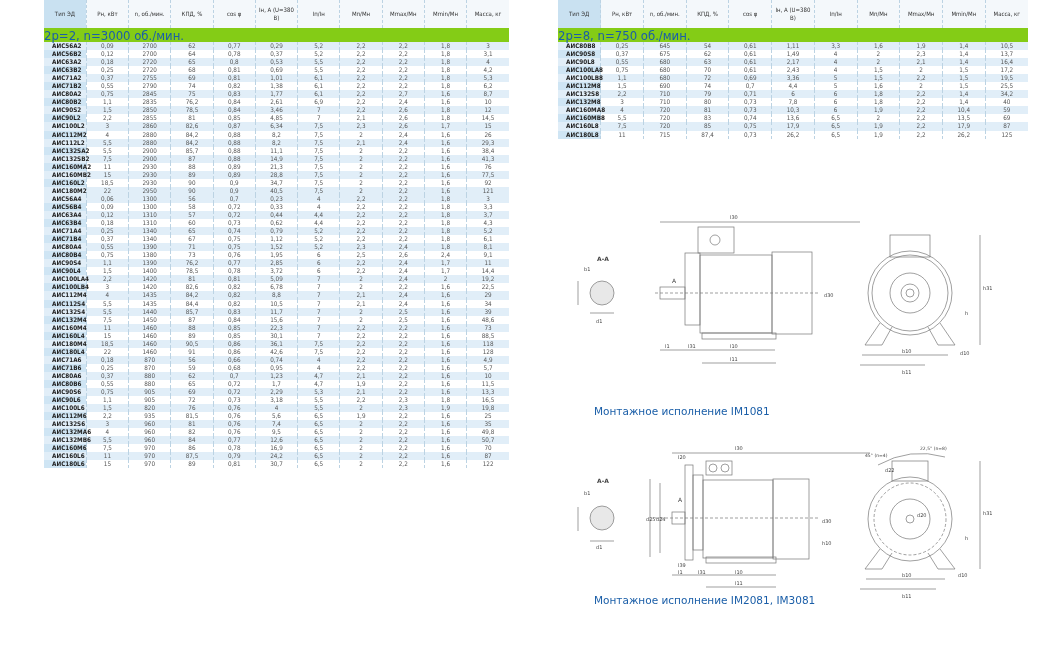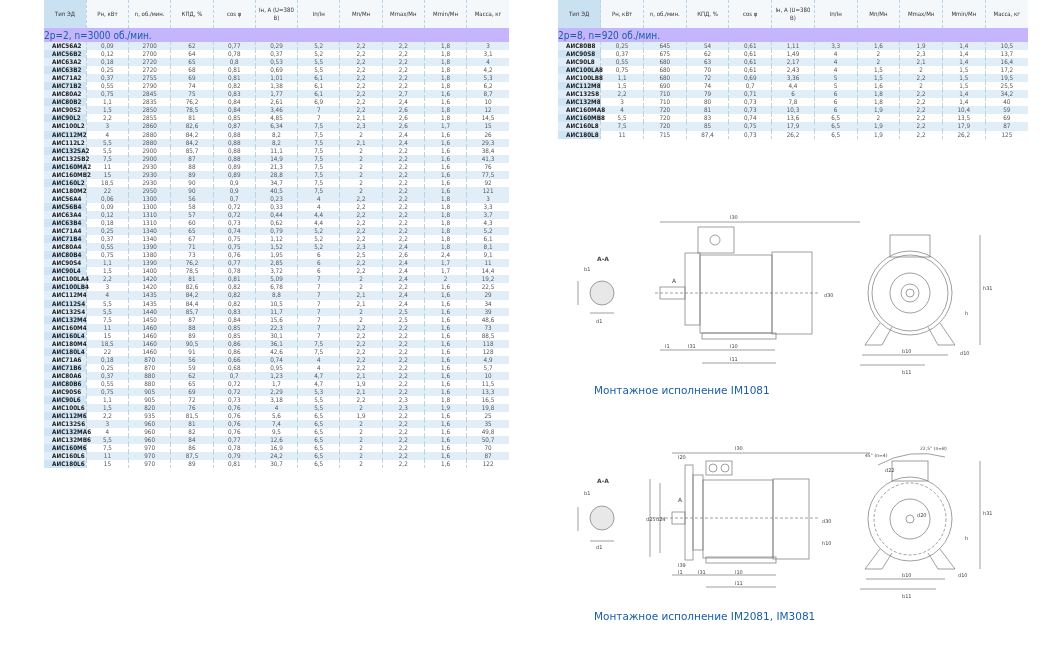--- a/index.html
+++ b/index.html
@@ -9,21 +9,21 @@
   .right{left:558px;width:470px;}
   table{border-collapse:collapse;width:100%;table-layout:fixed;}
   th{font-size:6px;font-weight:normal;color:#333;height:28px;padding:0;border-left:1px dashed #bcd3e3;background:#f4f8fb;text-align:center;line-height:8px;}
   th:first-child{background:#c9e1f1;border-left:none;}
   td{font-size:6.3px;height:8.05px;padding:0;line-height:8px;text-align:center;border-left:1px dashed #bcd3e3;color:#555;white-space:nowrap;}
   td:first-child{border-left:none;text-align:left;padding-left:8px;font-weight:bold;color:#222;}
   tr.odd td{background:#e1eef8;}
   tr.even td{background:#ffffff;}
   tr.odd td:first-child{background:#e1eef8;}
   tr.even td:first-child{background:#cfe5f4;}
-  tr.sec td{background:#c4b5fd;text-align:left;font-size:10px;color:#1a5ea8;font-weight:normal;padding:2px 0 0 0;height:12px;border:none;}
+  tr.sec td{background:#84cc16;text-align:left;font-size:13px;color:#1a5ea8;font-weight:normal;padding:2px 0 0 0;height:12px;border:none;}
   .drawing{position:absolute;}
   .caption{position:absolute;font-size:10.5px;color:#1a5ea8;font-family:"DejaVu Sans","Liberation Sans",sans-serif;}
   svg text{font-family:"DejaVu Sans",sans-serif;fill:#444;}
 </style>
 </head>
 <body>
 
 <div class="page left">
   <table>
     <thead>
@@ -750,21 +750,21 @@
           <th>Iн, А (U=380 В)</th>
           <th>Iп/Iн</th>
           <th>Мп/Мн</th>
           <th>Mmax/Мн</th>
           <th>Mmin/Мн</th>
           <th>Масса, кг</th>
         </tr>
       </thead>
     <tbody id="body-right">
         <tr class="sec">
-          <td colspan="11">2р=8, n=920 об./мин.</td>
+          <td colspan="11">2р=8, n=750 об./мин.</td>
         </tr>
         <tr class="odd">
           <td>АИС80В8</td>
           <td>0,25</td>
           <td>645</td>
           <td>54</td>
           <td>0,61</td>
           <td>1,11</td>
           <td>3,3</td>
           <td>1,6</td>
@@ -960,21 +960,21 @@
       <line x1="302" y1="150" x2="388" y2="150"></line>
     <text x="342" y="148" font-size="5" stroke="none">b10</text>
     <text x="342" y="169" font-size="5" stroke="none">b11</text>
     <line x1="420" y1="30" x2="420" y2="140"></line>
     <text x="423" y="85" font-size="5" stroke="none">h31</text>
     <text x="405" y="110" font-size="5" stroke="none">h</text>
     <text x="400" y="150" font-size="5" stroke="none">d10</text>
     <text x="264" y="92" font-size="5" stroke="none">d30</text>
   </g>
 </svg>
-<div class="caption" style="left:594px;top:384px">Монтажное исполнение IM1081</div>
+<div class="caption" style="left:594px;top:405px">Монтажное исполнение IM1081</div>
 
 <svg class="drawing" style="left:560px;top:435px" width="440" height="170" viewBox="0 0 440 170" stroke="#777" fill="none" stroke-width="0.7">
   <g>
     <text x="37" y="48" font-size="6" font-weight="bold" stroke="none">A-A</text>
     <circle cx="42" cy="83" r="12" fill="#e8e8e8"></circle>
     <line x1="18" y1="72" x2="18" y2="96"></line>
       <line x1="30" y1="106" x2="54" y2="106"></line>
     <text x="24" y="60" font-size="5" stroke="none">b1</text>
     <text x="36" y="114" font-size="5" stroke="none">d1</text>
   </g>
@@ -1023,13 +1023,13 @@
     <text x="342" y="142" font-size="5" stroke="none">b10</text>
     <text x="342" y="163" font-size="5" stroke="none">b11</text>
     <line x1="420" y1="26" x2="420" y2="134"></line>
     <text x="423" y="80" font-size="5" stroke="none">h31</text>
     <text x="405" y="105" font-size="5" stroke="none">h</text>
     <text x="398" y="142" font-size="5" stroke="none">d10</text>
     <text x="262" y="110" font-size="5" stroke="none">h10</text>
     <text x="262" y="88" font-size="5" stroke="none">d30</text>
   </g>
 </svg>
-<div class="caption" style="left:594px;top:610px">Монтажное исполнение IM2081, IM3081</div>
+<div class="caption" style="left:594px;top:594px">Монтажное исполнение IM2081, IM3081</div>
 
 </body></html>

